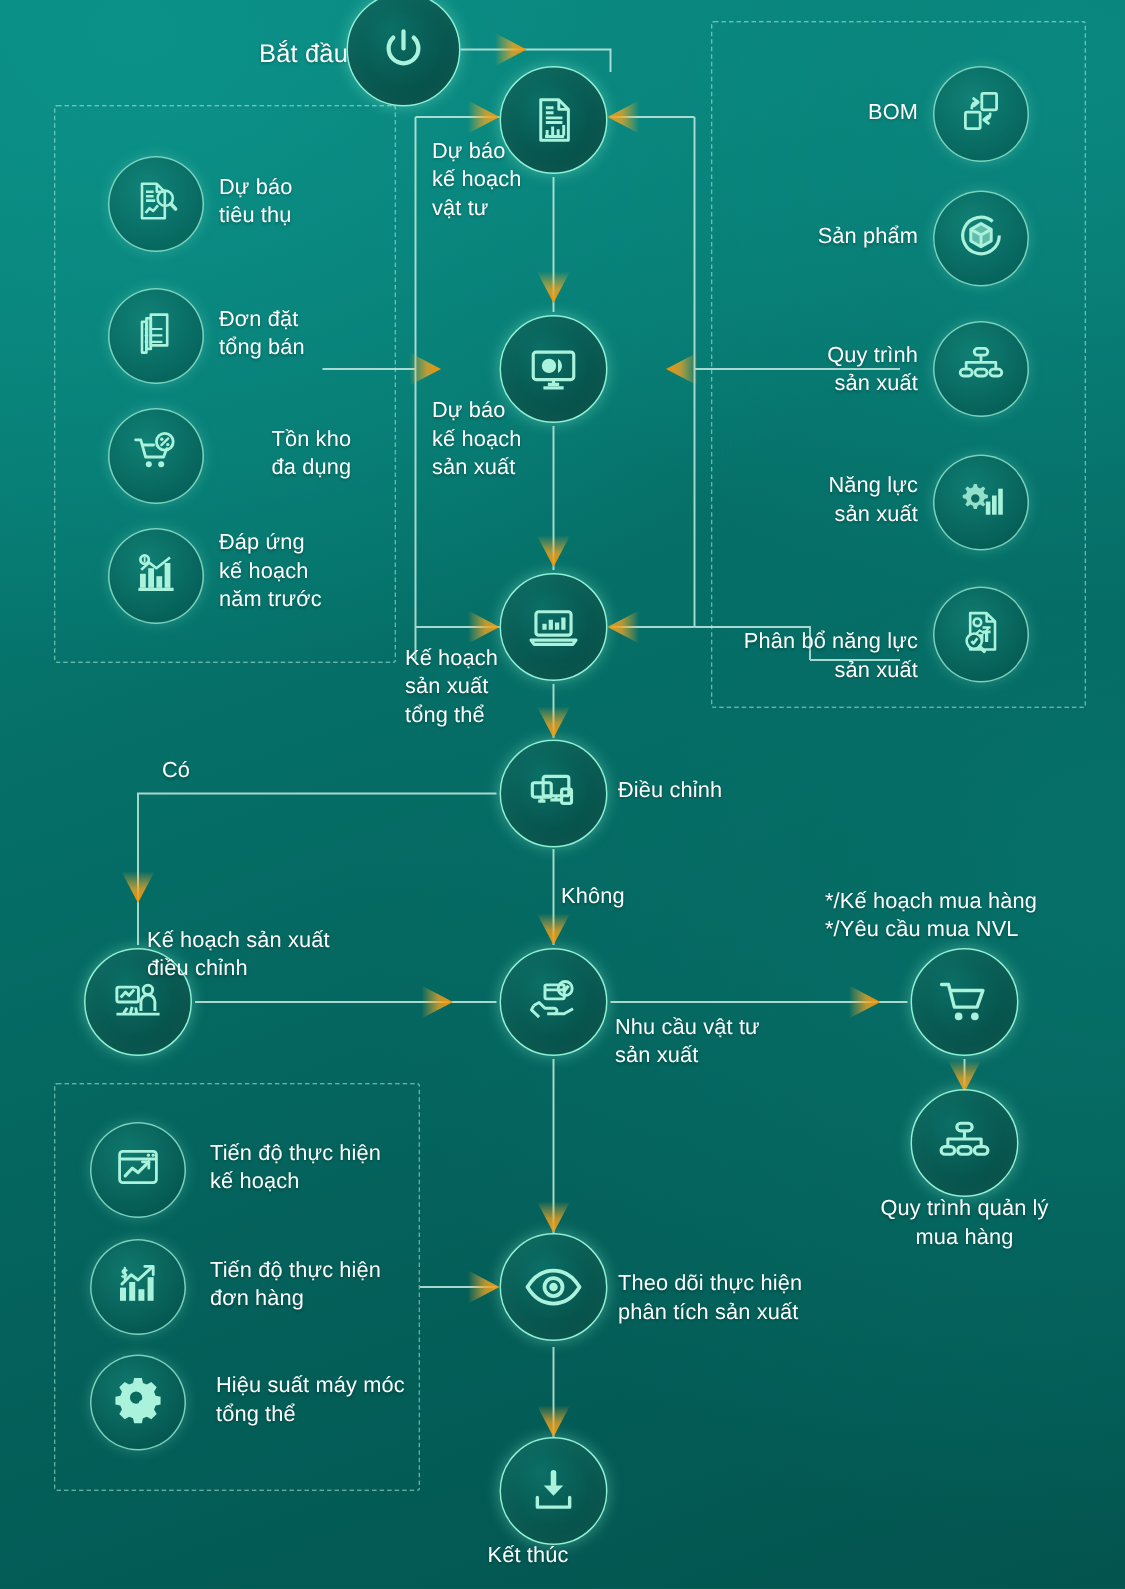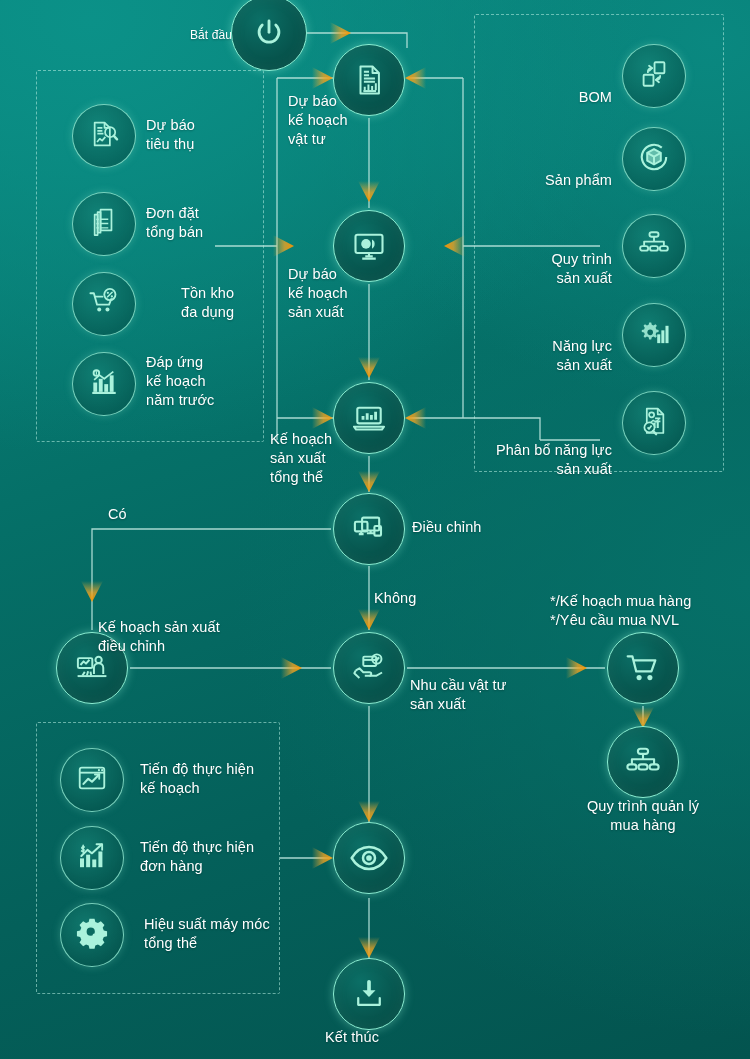--- a/index.html
+++ b/index.html
@@ -54,22 +54,22 @@
   
   .lbl {
     position:absolute;
     color:#ffffff;
     font-size:14.5px;
     line-height:19px;
     white-space:pre-line;
     letter-spacing:0.1px;
     text-shadow:0 1px 2px rgba(0,0,0,0.28);
   }
-  .lbl.big { font-size:12px; line-height:21px; }
-  .lbl.r { text-align:right;margin-top:22px; }
+  .lbl.big { font-size:17px; line-height:21px; }
+  .lbl.r { text-align:right; }
   .lbl.c { text-align:center; }
 </style>
 </head>
 <body>
 
 <div id="stage">
 
   <svg id="svgroot" viewBox="0 0 750 1059">
     <defs>
       <linearGradient id="aR" x1="0" y1="0" x2="1" y2="0">
@@ -286,20 +286,22 @@
 
   <div class="node md" style="left:333px;top:822px;">
     <span>
       <svg width="40" height="40" viewBox="0 0 24 24" fill="none" stroke="#aaf2dc" stroke-width="1.5" stroke-linejoin="round">
         <path d="M1.6 12 C4.6 7 8.2 5.4 12 5.4 C15.8 5.4 19.4 7 22.4 12 C19.4 17 15.8 18.6 12 18.6 C8.2 18.6 4.6 17 1.6 12 Z"></path>
         <circle cx="12" cy="12" r="3.6"></circle>
         <circle cx="12" cy="12" r="1.7" fill="#aaf2dc" stroke="none"></circle>
       </svg>
     </span>
   </div>
+  <div class="lbl" style="left:412px;top:847px;width:220px;">Theo dõi thực hiện
+phân tích sản xuất</div>
 
   <div class="node md" style="left:333px;top:958px;">
     <span>
       <svg width="34" height="34" viewBox="0 0 24 24" fill="none" stroke="#aaf2dc" stroke-width="1.6" stroke-linejoin="round" stroke-linecap="round">
         <path d="M12 3.4 v8.4" stroke-width="2.6"></path>
         <path d="M7.4 9.4 L12 14.2 L16.6 9.4 Z" fill="#aaf2dc" stroke="none"></path>
         <path d="M4.4 15 v4.6 h15.2 V15"></path>
       </svg>
     </span>
   </div>

